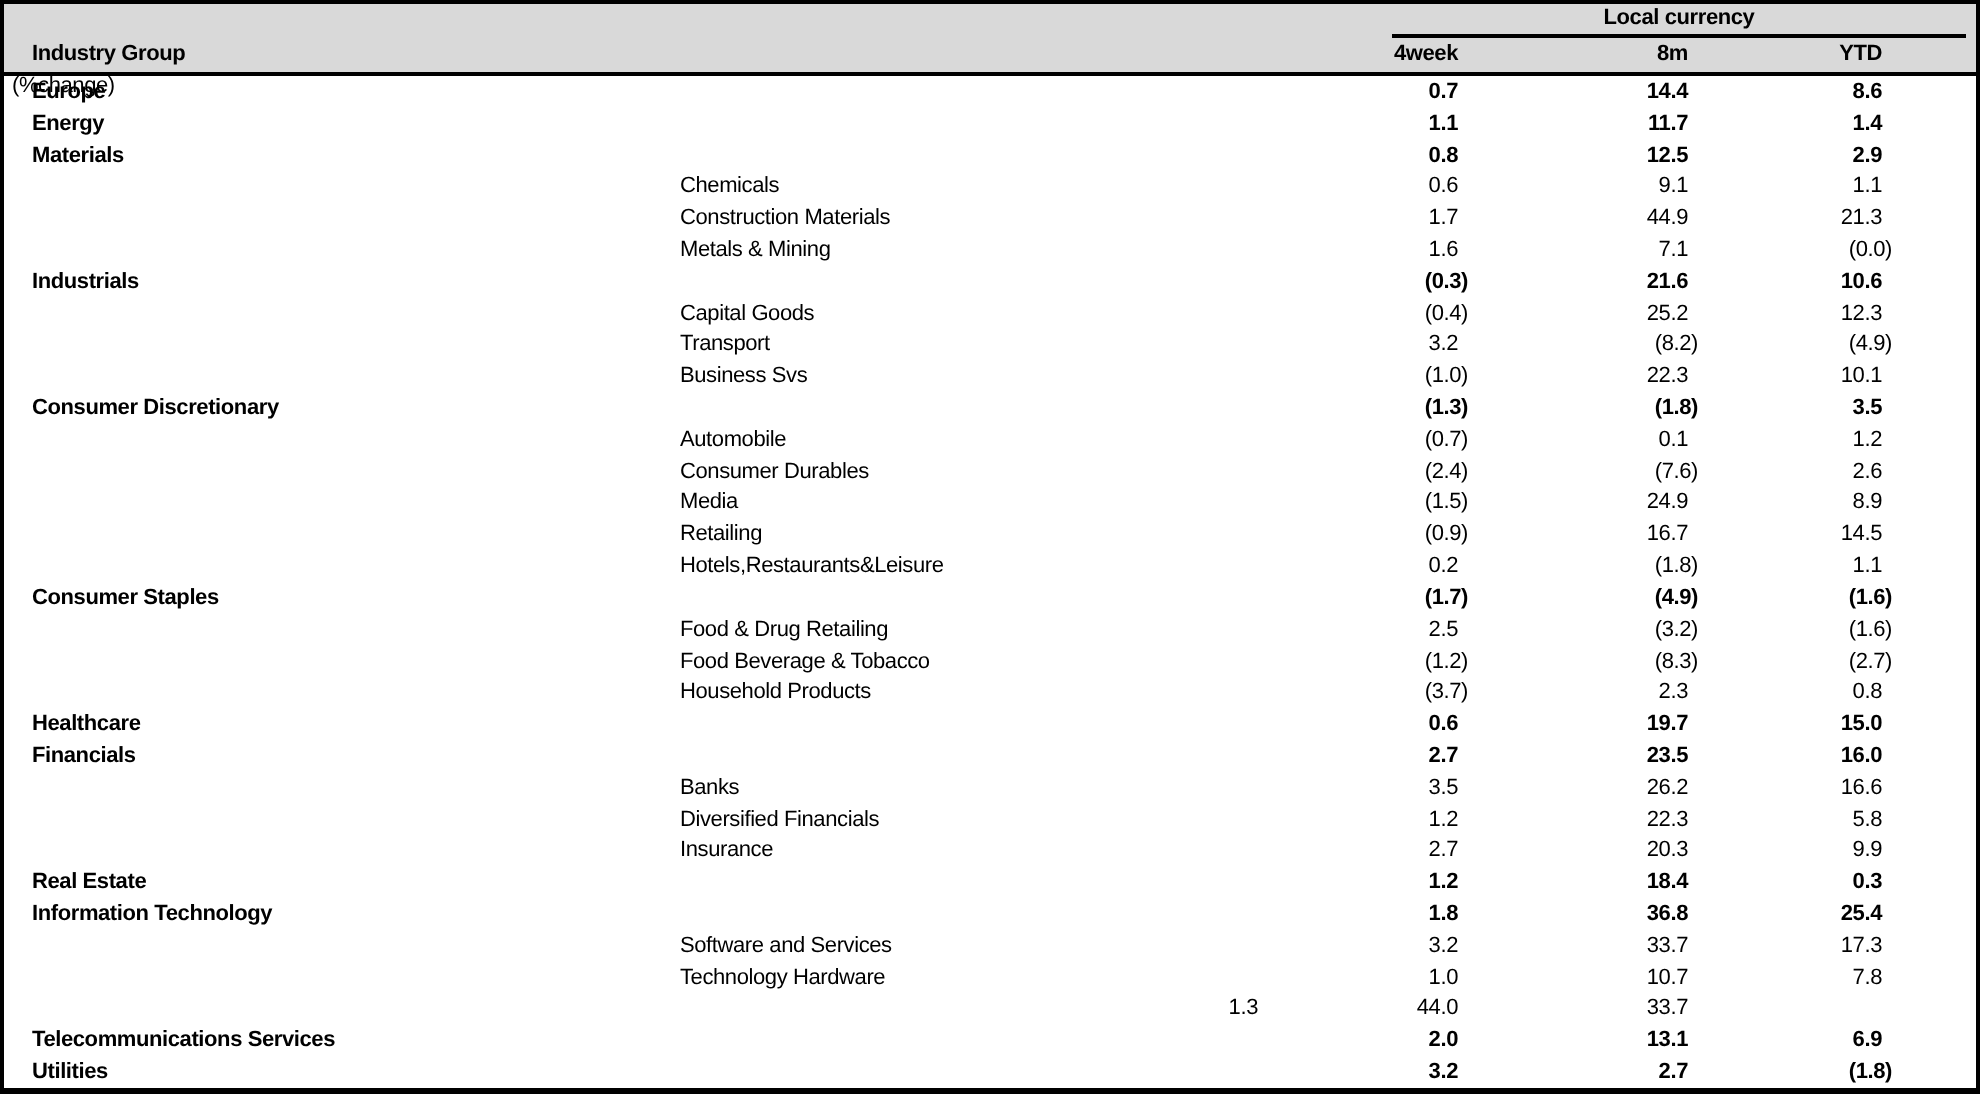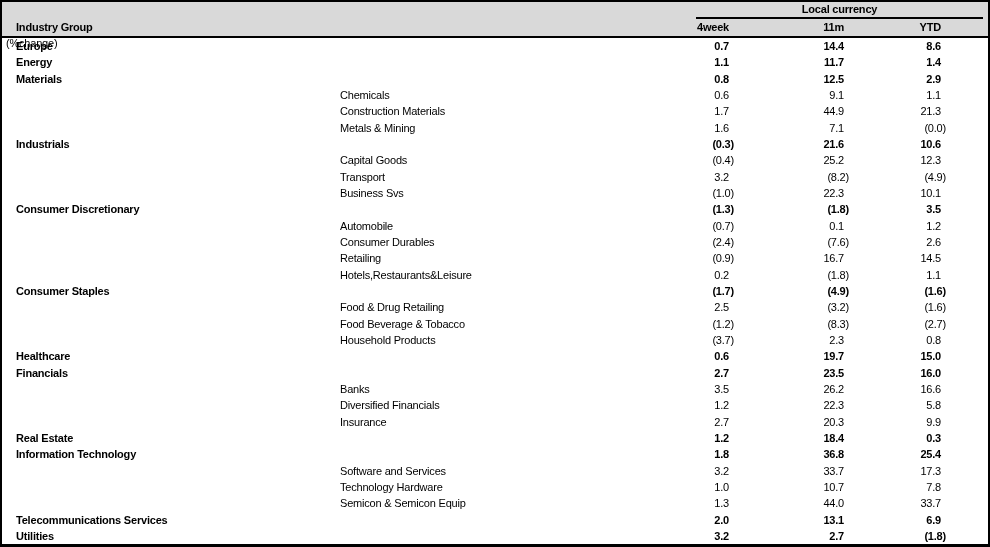--- a/index.html
+++ b/index.html
@@ -87,21 +87,21 @@
   <div class="header">
     <div class="header-row1">
       <span class="pct-label">(%change)</span>
       <div class="lc-span">
         <span>Local currency</span>
       </div>
     </div>
     <div class="header-row2 row">
       <span class="cell label">Industry Group</span>
       <span class="cell num">4week</span>
-      <span class="cell num">11m</span>
+      <span class="cell num">8m</span>
       <span class="cell num">YTD</span>
       <span class="cell spacer"></span>
     </div>
   </div>
   <div class="body" id="table-body">
       <div class="row group">
         <span class="cell label">Europe</span>
         <span class="cell num">0.7</span>
         <span class="cell num">14.4</span>
         <span class="cell num">8.6</span>
@@ -185,20 +185,27 @@
         <span class="cell spacer"></span>
       </div>
       <div class="row sub">
         <span class="cell label">Consumer Durables</span>
         <span class="cell num paren">(2.4)</span>
         <span class="cell num paren">(7.6)</span>
         <span class="cell num">2.6</span>
         <span class="cell spacer"></span>
       </div>
       <div class="row sub">
+        <span class="cell label">Media</span>
+        <span class="cell num paren">(1.5)</span>
+        <span class="cell num">24.9</span>
+        <span class="cell num">8.9</span>
+        <span class="cell spacer"></span>
+      </div>
+      <div class="row sub">
         <span class="cell label">Retailing</span>
         <span class="cell num paren">(0.9)</span>
         <span class="cell num">16.7</span>
         <span class="cell num">14.5</span>
         <span class="cell spacer"></span>
       </div>
       <div class="row sub">
         <span class="cell label">Hotels,Restaurants&amp;Leisure</span>
         <span class="cell num">0.2</span>
         <span class="cell num paren">(1.8)</span>
@@ -290,21 +297,20 @@
         <span class="cell spacer"></span>
       </div>
       <div class="row sub">
         <span class="cell label">Technology Hardware</span>
         <span class="cell num">1.0</span>
         <span class="cell num">10.7</span>
         <span class="cell num">7.8</span>
         <span class="cell spacer"></span>
       </div>
       <div class="row sub">
-        <span class="cell label">Semicon &amp; Semicon Equip</span>
         <span class="cell num">1.3</span>
         <span class="cell num">44.0</span>
         <span class="cell num">33.7</span>
         <span class="cell spacer"></span>
       </div>
       <div class="row group">
         <span class="cell label">Telecommunications Services</span>
         <span class="cell num">2.0</span>
         <span class="cell num">13.1</span>
         <span class="cell num">6.9</span>

